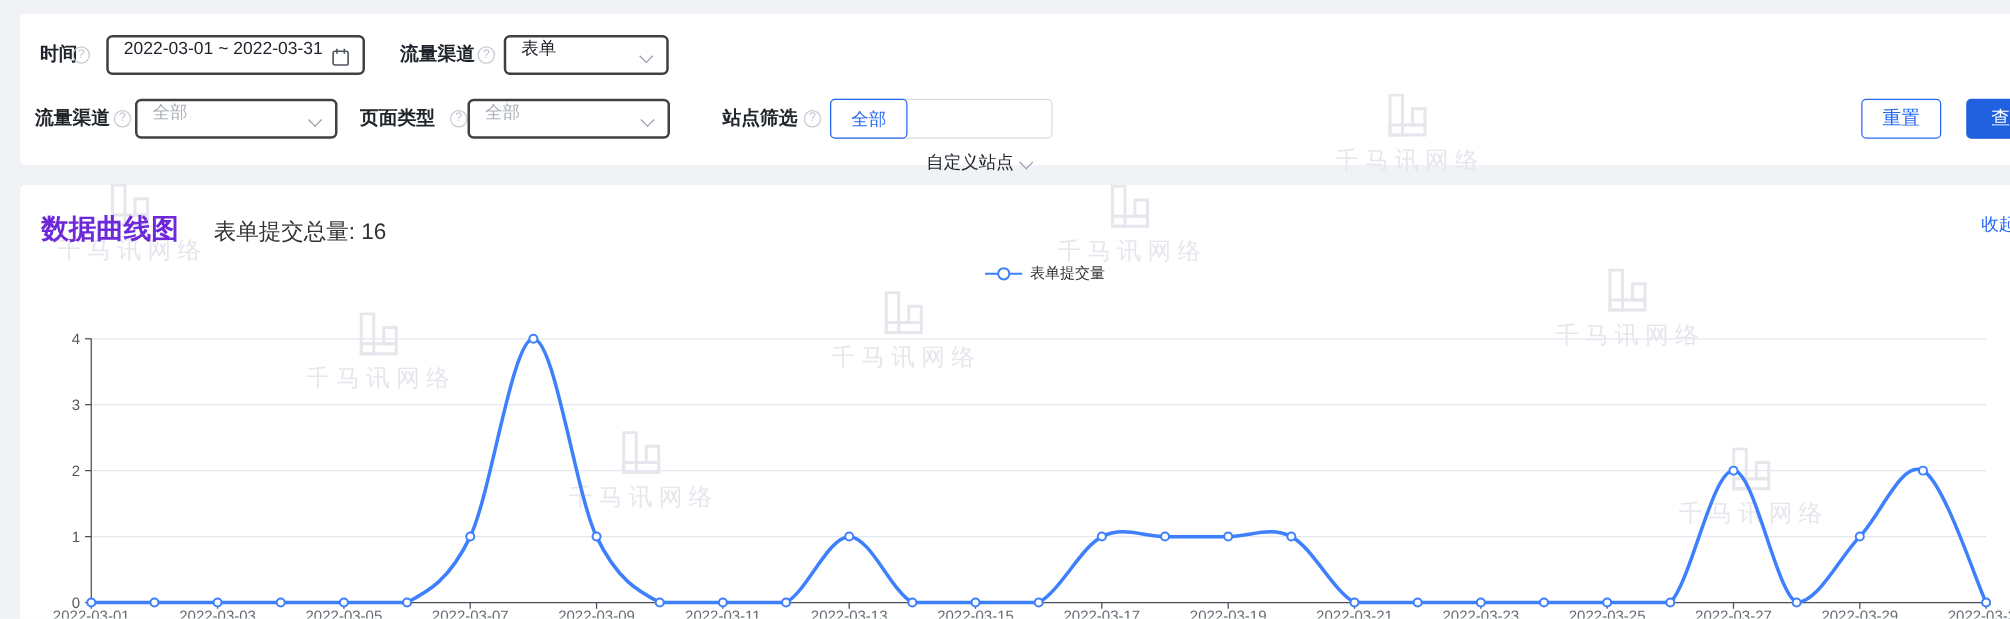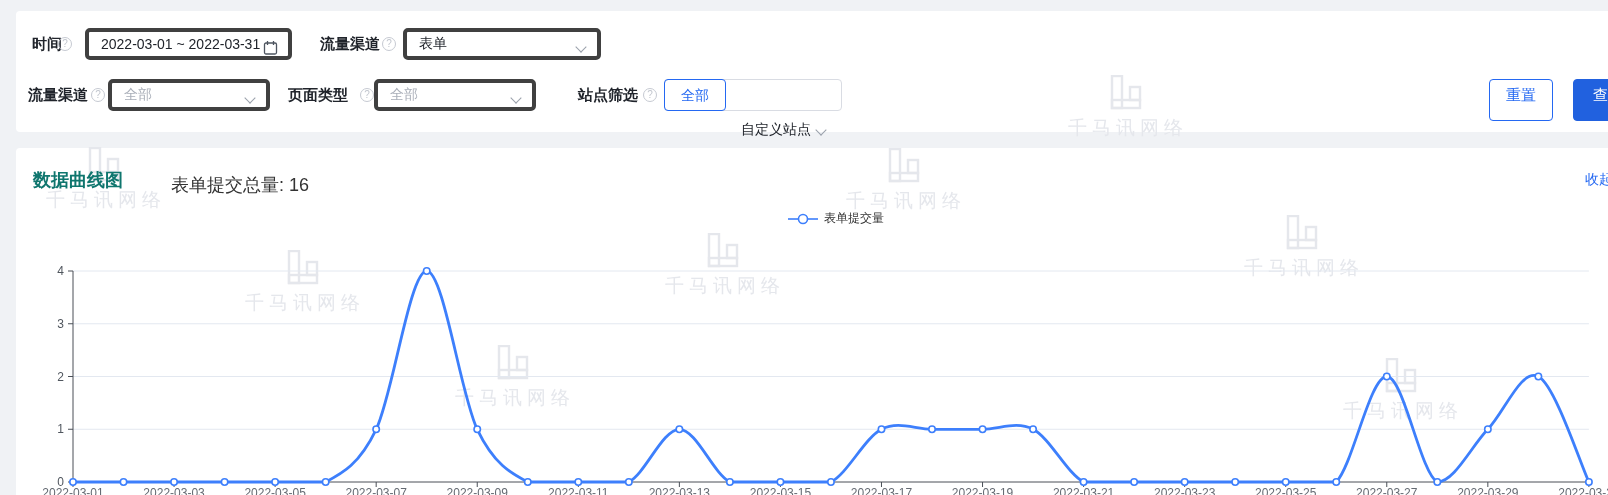--- a/index.html
+++ b/index.html
@@ -10,42 +10,42 @@
     font-family:"Liberation Sans", sans-serif;
     color:#20242b;
   }
   .card { position:absolute; background:#fff; border-radius:4px; }
   #filter-card { left:16px; top:11px; width:1604px; height:121px; }
   #chart-card  { left:16px; top:148px; width:1604px; height:360px; }
 
   .flabel { position:absolute; font-size:15px; font-weight:bold; color:#20242b; line-height:32px; height:32px; z-index:4;text-align:right; }
   .qicon  { position:absolute; width:14px; height:14px; border:1px solid #c6cad2; border-radius:50%;
             color:#c2c6ce; font-size:10px; line-height:12px; text-align:center; z-index:4; margin-top:9px; }
-  .inputbox { position:absolute; height:32px; border:4px solid #404040; border-radius:5px; background:#fff;
-              display:flex; align-items:center; padding:0 30px 0 12px; font-size:14px; z-index:4; }
+  .inputbox { position:absolute; height:32px; border:2px solid #404040; border-radius:5px; background:#fff;
+              display:flex; padding:0 30px 0 12px; font-size:14px; z-index:4; }
   .inputbox .val { white-space:nowrap; }
   .gray-val { color:#a9aeb8; }
   .dark-val { color:#20242b; }
   .chevron { position:absolute; right:12px; top:12px; width:8px; height:8px;
              border-right:1.5px solid #9aa0ab; border-bottom:1.5px solid #9aa0ab;
              transform:rotate(45deg); margin-top:-1px; }
   .cal-icon { position:absolute; right:10px; top:8px; }
 
   .seg-group { position:absolute; height:32px; display:flex; border:1px solid #d9dce3; border-radius:4px;
                background:#fff; z-index:4; }
   .seg { height:32px; line-height:30px; font-size:14px; padding:0 16px; white-space:nowrap;margin-top:34px; }
   .seg.active { border:1px solid #2468f2; border-radius:4px; color:#2468f2; margin:-1px; z-index:5; }
   .seg .chevron { position:static; display:inline-block; margin-left:6px; }
 
-  .btn { position:absolute; height:42px; border-radius:4px; font-size:15px; text-align:center;
+  .btn { position:absolute; height:32px; border-radius:4px; font-size:15px; text-align:center;
          line-height:30px; z-index:4; cursor:pointer; }
   #reset-btn { left:1473px; top:68px; width:64px; background:#fff; border:1px solid #2468f2; color:#2468f2; }
   #query-btn { left:1557px; top:68px; width:70px; background:#2161df; border:1px solid #2161df; color:#fff; }
 
-  #panel-title { position:absolute; left:17px; top:20px; font-size:18px; font-weight:bold; color:#0f766e; z-index:4; }
+  #panel-title { position:absolute; left:17px; top:20px; font-size:22px; font-weight:bold; color:#6d28d9; z-index:4; }
   #panel-total { position:absolute; left:117px; top:25px; font-size:18px; color:#333; z-index:4;margin-left:38px; }
   #collapse-link { position:absolute; left:1569px; top:23px; font-size:14px; color:#2468f2; z-index:4; cursor:pointer; white-space:nowrap; }
 
   #legend { position:absolute; left:772px; top:62px; display:flex; align-items:center; gap:6px; z-index:4; }
   #legend-label { font-size:12px; color:#333;font-family:Liberation Serif, serif; }
 
   #chart-svg { position:absolute; left:0; top:0; z-index:3; pointer-events:none; }
 
   .wm { position:absolute; z-index:2; pointer-events:none; }
   .wm .wm-text { font-family:Liberation Mono, monospace; font-size:19px; letter-spacing:5px;
@@ -64,21 +64,21 @@
     <span class="cal-icon">
       <svg width="15" height="16" viewBox="0 0 15 16" fill="none" stroke="#4e5560" stroke-width="1.3">
         <rect x="1.5" y="3" width="12" height="11" rx="1.5"></rect>
         <line x1="4.5" y1="1" x2="4.5" y2="5"></line>
         <line x1="10.5" y1="1" x2="10.5" y2="5"></line>
       </svg>
     </span>
   </div>
   <div class="flabel" style="left:304px; top:17px;">流量渠道</div>
   <div class="qicon" style="left:366px; top:17px;">?</div>
-  <div class="inputbox" style="left:387px; top:17px; width:198px;">
+  <div class="inputbox" style="left:387px; top:17px; width:132px;">
     <span class="val dark-val">表单</span>
     <span class="chevron"></span>
   </div>
 
   <div class="flabel" style="left:12px; top:68px;font-family:Liberation Serif, serif;">流量渠道</div>
   <div class="qicon" style="left:75px; top:68px;">?</div>
   <div class="inputbox" style="left:92px; top:68px; width:162px;">
     <span class="val gray-val">全部</span>
     <span class="chevron"></span>
   </div>

